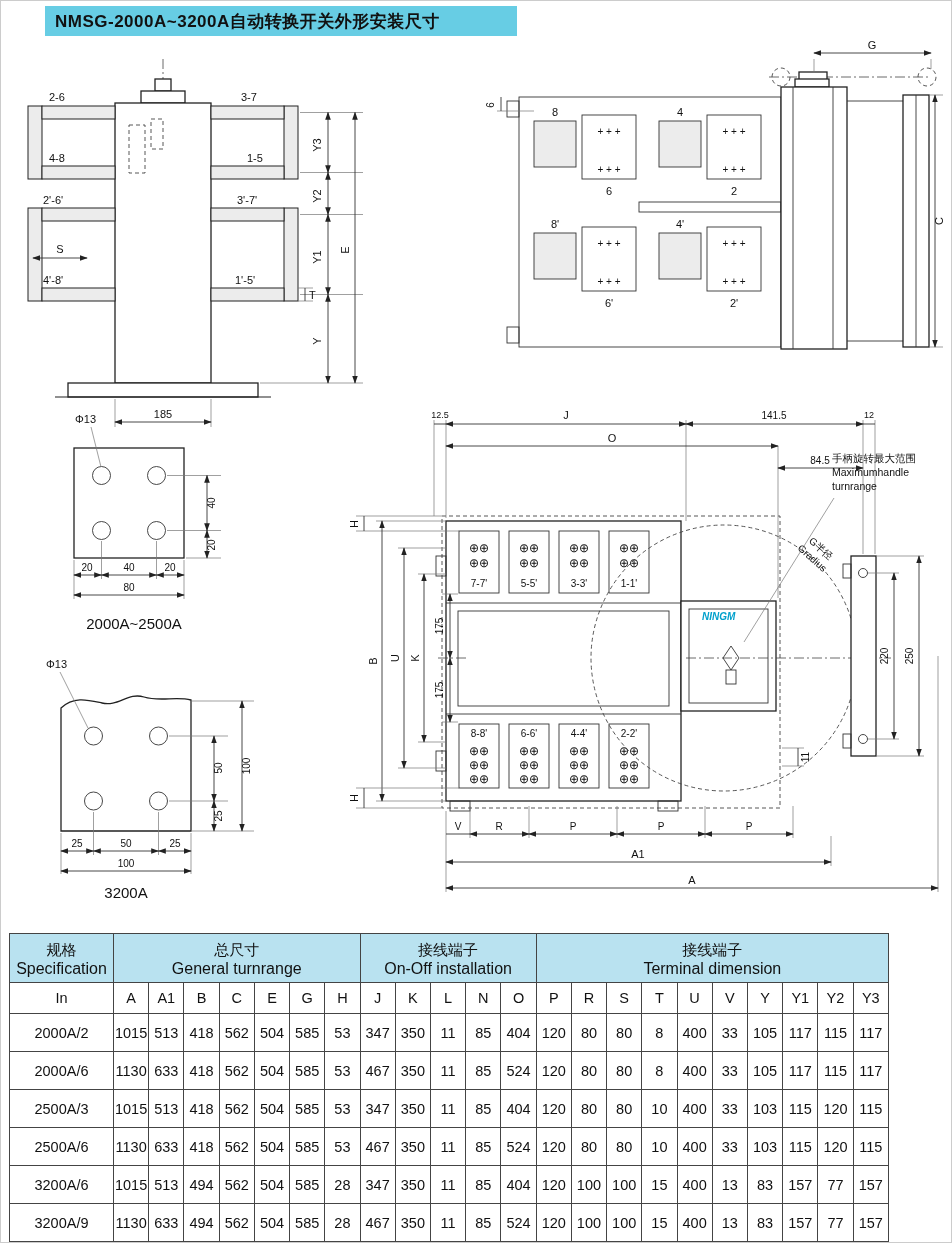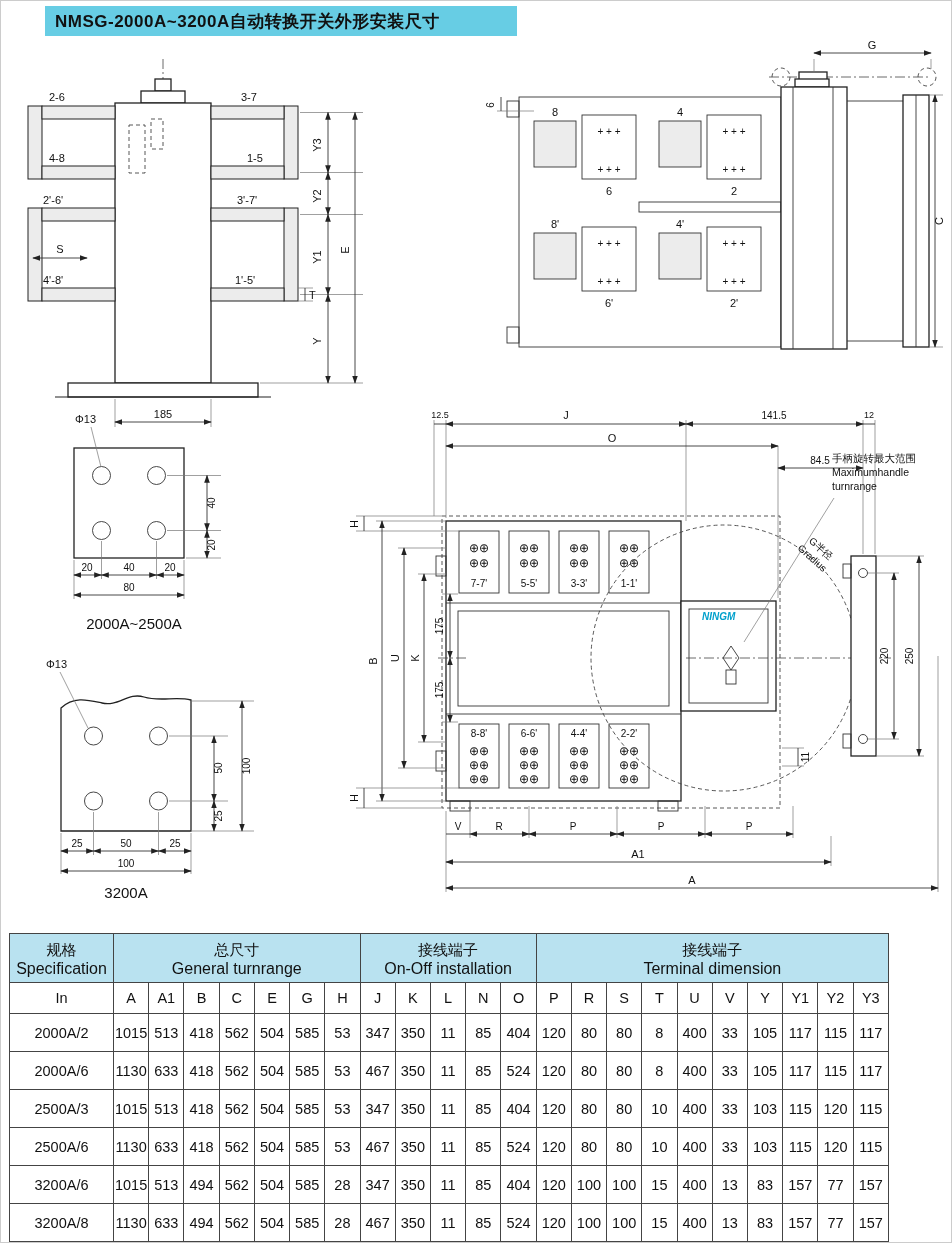--- a/index.html
+++ b/index.html
@@ -621,21 +621,21 @@
           <td>100</td>
           <td>15</td>
           <td>400</td>
           <td>13</td>
           <td>83</td>
           <td>157</td>
           <td>77</td>
           <td>157</td>
         </tr>
         <tr>
-          <td>3200A/8</td>
+          <td>3200A/9</td>
           <td>1130</td>
           <td>633</td>
           <td>494</td>
           <td>562</td>
           <td>504</td>
           <td>585</td>
           <td>28</td>
           <td>467</td>
           <td>350</td>
           <td>11</td>

